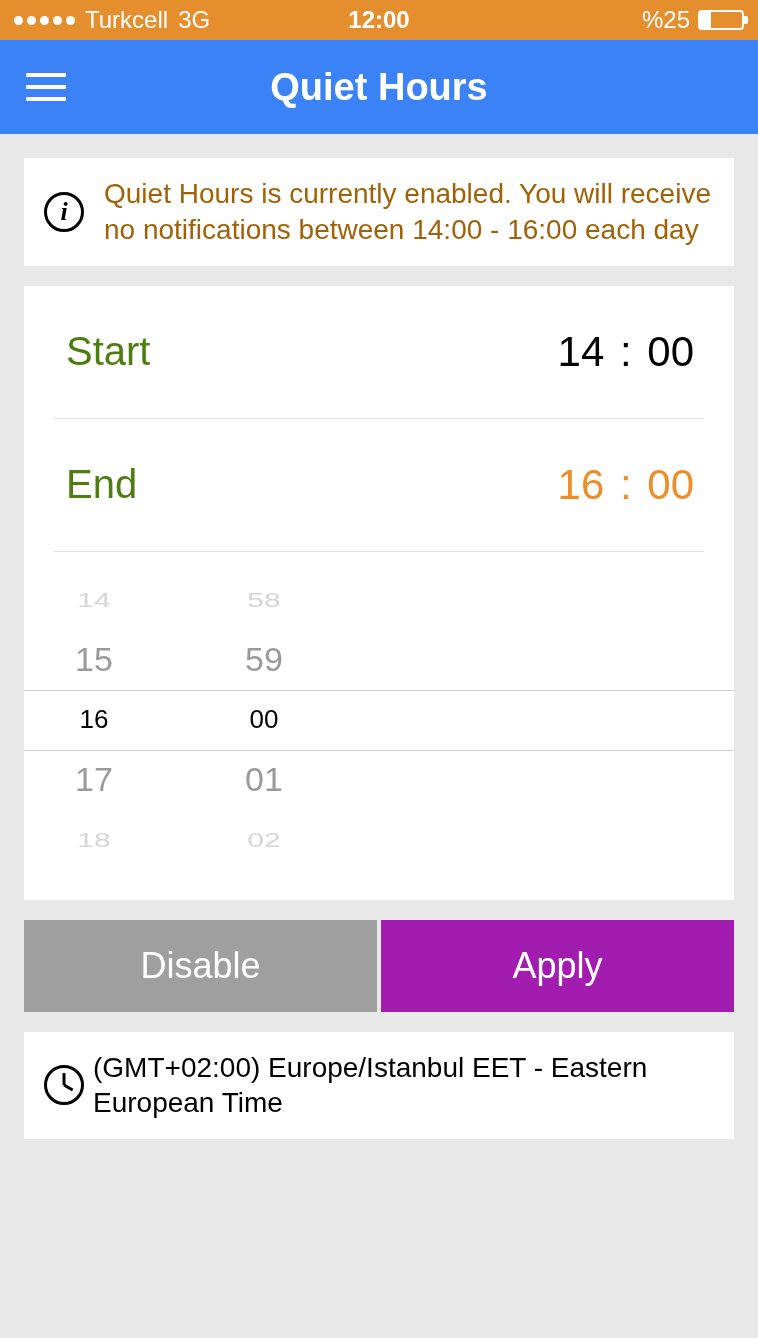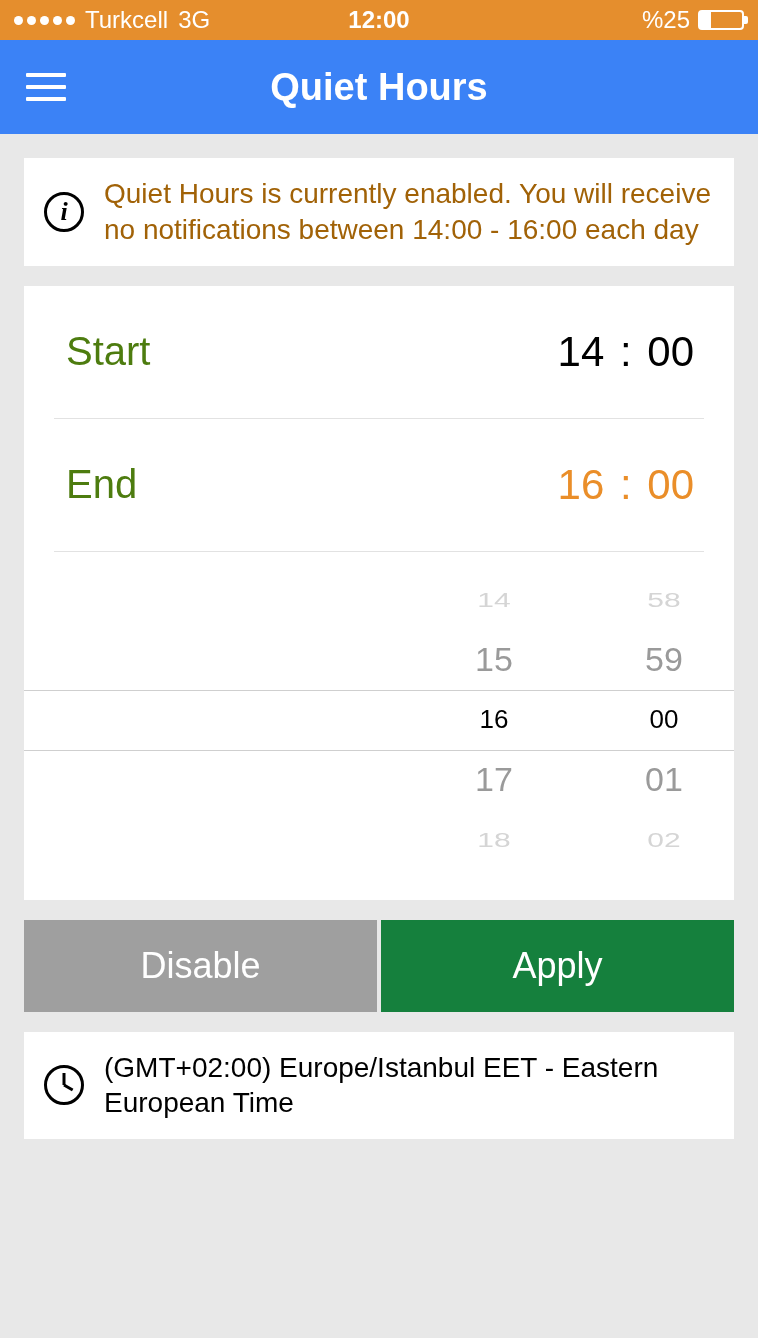--- a/index.html
+++ b/index.html
@@ -163,21 +163,21 @@
       right: -30px;
       height: 1px;
       background: #cfcfcf;
     }
     .picker-rows {
       display: flex;
       flex-direction: column;
     }
     .picker-row {
       display: flex;
-      justify-content: flex-end;
+      justify-content: flex-start;
       gap: 90px;
       height: 60px;
       align-items: center;
     }
     .picker-col {
       width: 80px;
       text-align: center;
       font-size: 36px;
       font-weight: 300;
     }
@@ -206,26 +206,26 @@
       color: #fff;
       font-size: 36px;
       font-weight: 300;
       cursor: pointer;
       font-family: inherit;
     }
     .btn-disable {
       background: #9f9f9f;
     }
     .btn-apply {
-      background: #15803d;
+      background: #a21caf;
     }
     .tz-card {
       display: flex;
       align-items: center;
-      gap: 20px;
+      gap: 9px;
       padding: 18px 22px 18px 20px;
     }
     .clock-icon {
       width: 40px;
       height: 40px;
       border: 3px solid #000;
       border-radius: 50%;
       position: relative;
       flex-shrink: 0;
     }

